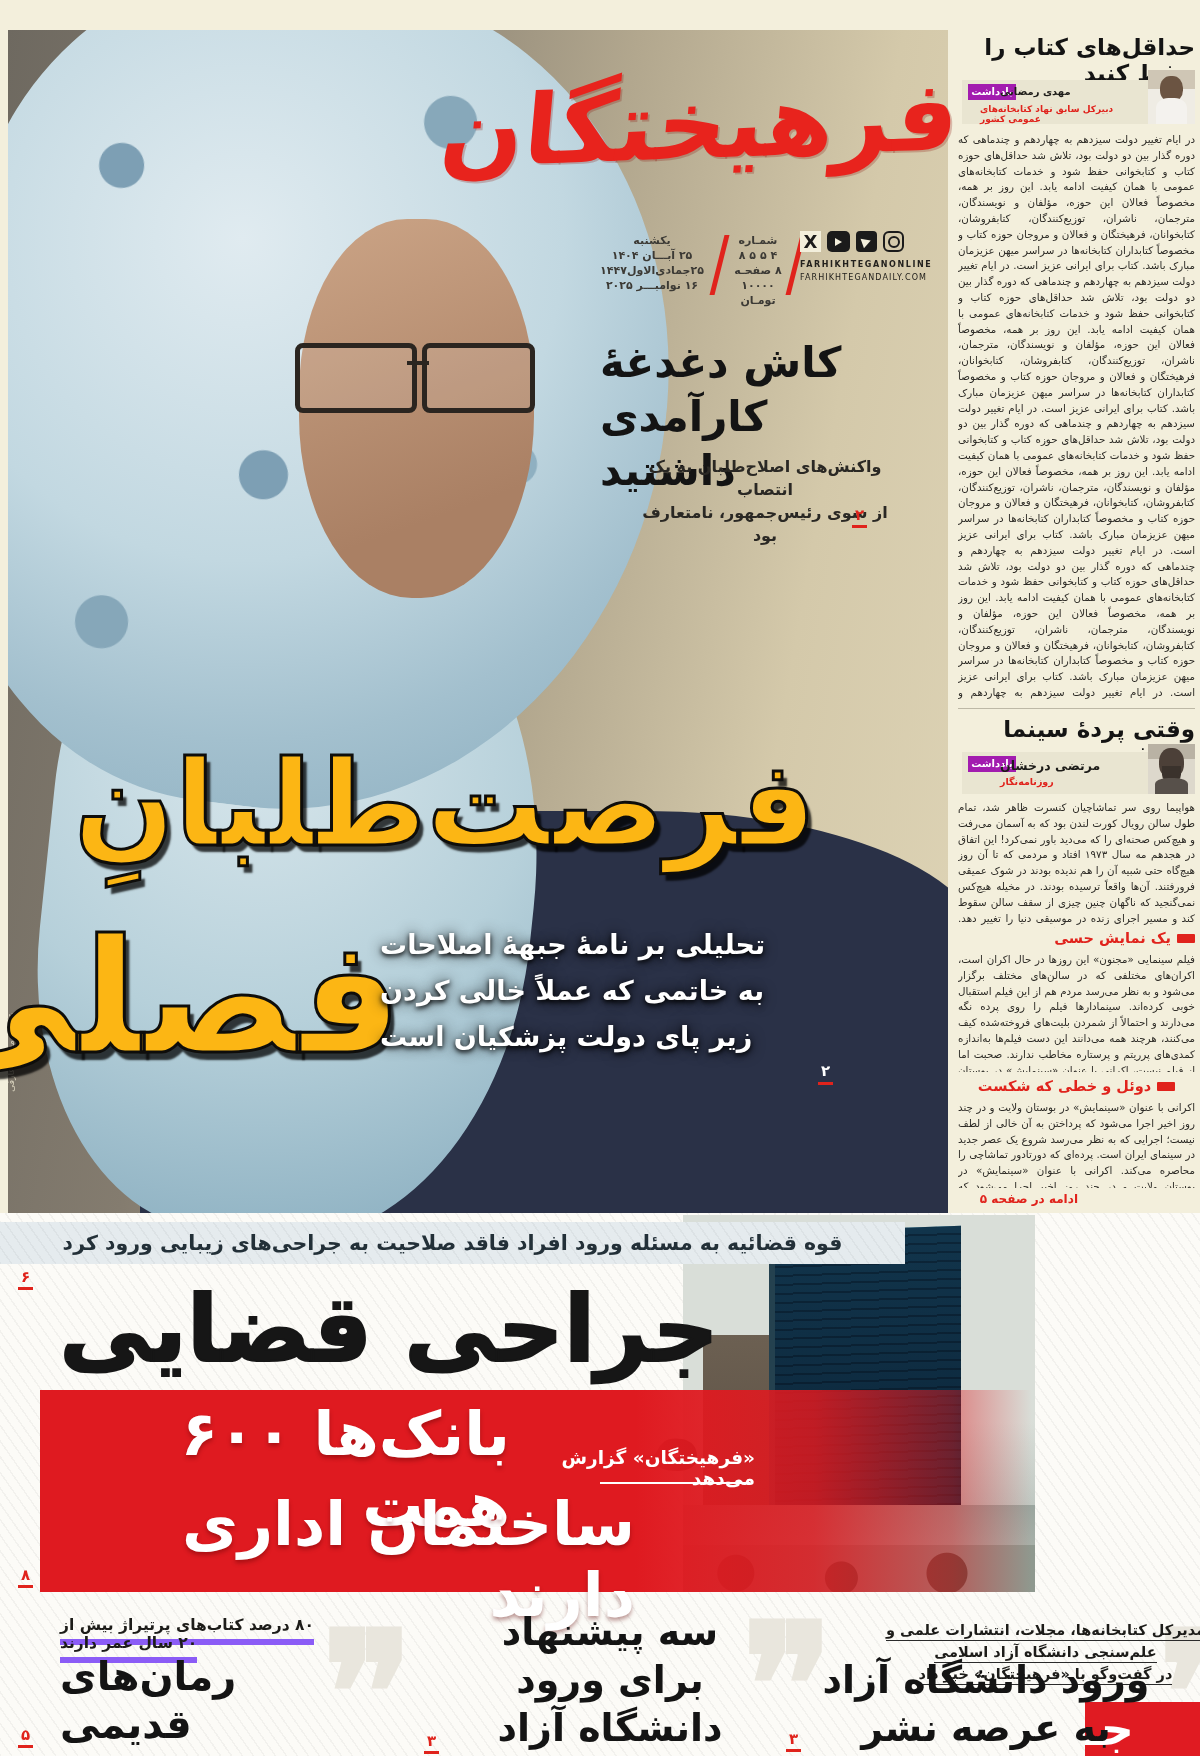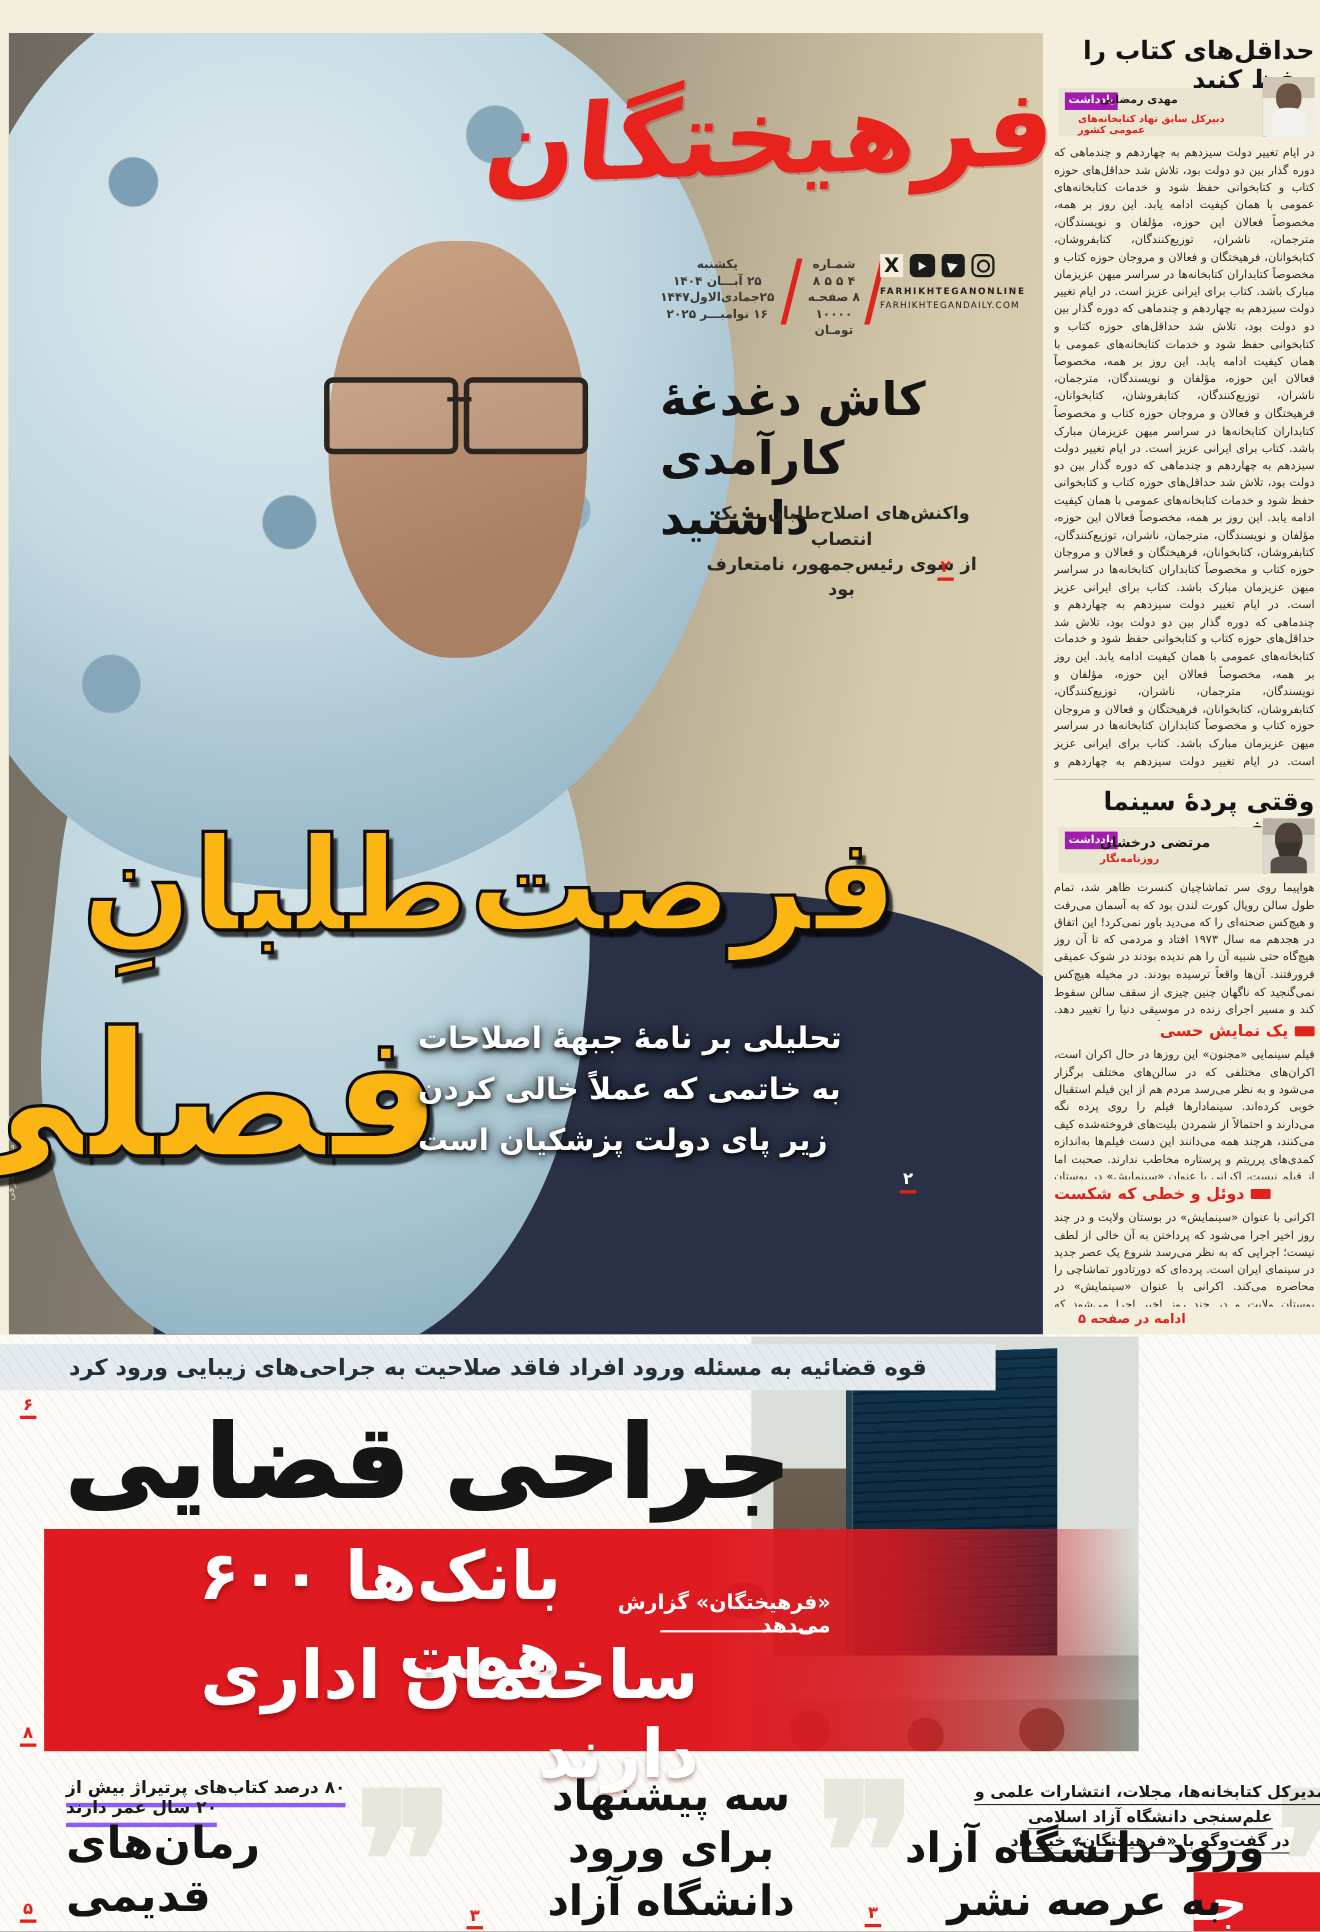--- a/index.html
+++ b/index.html
@@ -7,21 +7,21 @@
         background:#f3efdc;font-family:"DejaVu Sans",sans-serif;direction:rtl;}
   .abs{position:absolute;}
   .jt{text-align:justify;color:#2d2b26;overflow:hidden;}
   .hatch{background-image:repeating-linear-gradient(55deg,rgba(0,0,0,.04) 0 1.5px,transparent 1.5px 9px);}
   .redtag{background:#a21caf;color:#fff;font-size:10px;font-weight:bold;text-align:center;line-height:16px;}
   .marker{color:#e0231c;font-weight:bold;font-size:15px;line-height:15px;text-align:center;}
   .marker .bar{display:block;width:15px;height:3px;background:#e0231c;margin-top:2px;}
   .heavy{font-weight:900;color:#141414;}
   .subred{color:#e0231c;font-weight:900;font-size:14.5px;}
   .subred .sq{display:inline-block;width:18px;height:9px;background:#e0231c;margin-left:6px;border-radius:1px;}
-  .kickline{border-bottom:4px solid #8b5cf6;padding-bottom:5px;}
+  .kickline{border-bottom:6px solid #8b5cf6;padding-bottom:5px;}
   .quote{color:#e9e6dd;font-size:170px;font-weight:900;line-height:1;font-family:"DejaVu Serif",serif;}
   .mast-col{font-size:11px;font-weight:bold;color:#3c3a35;line-height:15px;text-align:right;}
   .redbar{width:5px;height:60px;background:#e0231c;transform:skewX(-14deg);}
 </style>
 </head>
 <body>
 
 <div id="page">
 
   <div class="abs hatch" style="left:0;top:1213px;width:1200px;height:543px;background-color:#fcfbf7;"></div>
@@ -134,21 +134,21 @@
   </div>
 
   <div class="abs jt" style="left:958px;top:800px;width:237px;height:128px;font-size:10.3px;line-height:15.8px;">هواپیما روی سر تماشاچیان کنسرت ظاهر شد، تمام طول سالن رویال کورت لندن بود که به آسمان می‌رفت و هیچ‌کس صحنه‌ای را که می‌دید باور نمی‌کرد! این اتفاق در هجدهم مه سال ۱۹۷۳ افتاد و مردمی که تا آن روز هیچ‌گاه حتی شبیه آن را هم ندیده بودند در شوک عمیقی فرورفتند. آن‌ها واقعاً ترسیده بودند. در مخیله هیچ‌کس نمی‌گنجید که ناگهان چنین چیزی از سقف سالن سقوط کند و مسیر اجرای زنده در موسیقی دنیا را تغییر دهد. همان روزها بود که روزنامه‌های انگلیسی با فونت درشت نوشتند: «پینک فلوید کنسرت راک را به تئاتر روان‌شناختی تبدیل کرده است.»</div>
 
   <div class="abs subred" style="left:958px;top:930px;width:237px;text-align:right;">
     <span class="sq"></span><span>یک نمایش حسی</span>
   </div>
 
   <div class="abs jt" style="left:958px;top:952px;width:237px;height:120px;font-size:10.3px;line-height:15.8px;">فیلم سینمایی «مجنون» این روزها در حال اکران است، اکران‌های مختلفی که در سالن‌های مختلف برگزار می‌شود و به نظر می‌رسد مردم هم از این فیلم استقبال خوبی کرده‌اند. سینمادارها فیلم را روی پرده نگه می‌دارند و احتمالاً از شمردن بلیت‌های فروخته‌شده کیف می‌کنند، هرچند همه می‌دانند این دست فیلم‌ها به‌اندازه کمدی‌های پرریتم و پرستاره مخاطب ندارند. صحبت اما از فیلم نیست، اکرانی با عنوان «سینمایش» در بوستان ولایت و در چند روز اخیر اجرا می‌شود که پرداختن به آن خالی از لطف نیست؛ اجرایی که به نظر می‌رسد شروع یک عصر جدید در سینمای ایران است. پرده‌ای که دورتادور تماشاچی را محاصره می‌کند، یک نمایش حسی!</div>
 
-  <div class="abs subred" style="left:958px;top:1078px;width:237px;text-align:left;">
+  <div class="abs subred" style="left:958px;top:1078px;width:237px;text-align:center;">
     <span class="sq"></span><span>دوئل و خطی که شکست</span>
   </div>
 
   <div class="abs jt" style="left:958px;top:1100px;width:237px;height:88px;font-size:10.3px;line-height:15.8px;">اکرانی با عنوان «سینمایش» در بوستان ولایت و در چند روز اخیر اجرا می‌شود که پرداختن به آن خالی از لطف نیست؛ اجرایی که به نظر می‌رسد شروع یک عصر جدید در سینمای ایران است. پرده‌ای که دورتادور تماشاچی را محاصره می‌کند. اکرانی با عنوان «سینمایش» در بوستان ولایت و در چند روز اخیر اجرا می‌شود که پرداختن به آن خالی از لطف نیست؛ اجرایی که به نظر می‌رسد شروع یک عصر جدید در سینمای ایران است. پرده‌ای که دورتادور تماشاچی را محاصره می‌کند.</div>
 
   <div class="abs" style="left:958px;top:1192px;width:120px;font-size:12px;font-weight:800;color:#e0231c;text-align:right;">ادامه در صفحه ۵</div>
 
   <div class="abs" style="left:683px;top:1215px;width:352px;height:377px;overflow:hidden;
               background:linear-gradient(180deg,#d9ded8 0 55%,#c2cac4 75%,#a8b1aa 100%);">
     <div class="abs" style="left:86px;top:14px;width:186px;height:330px;transform:skewY(-2deg);

